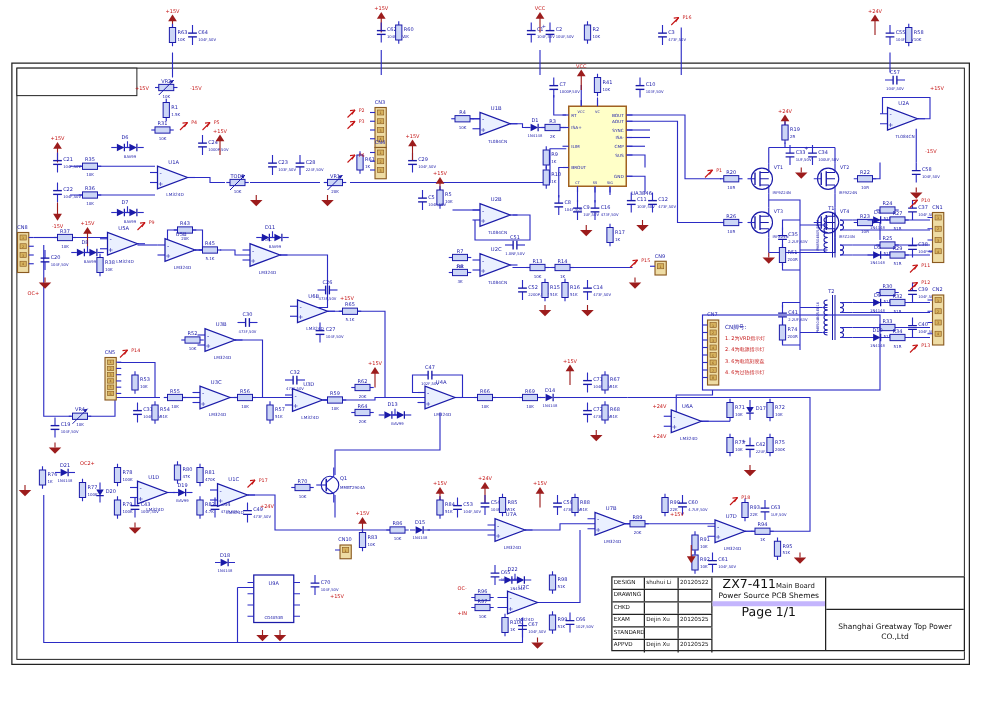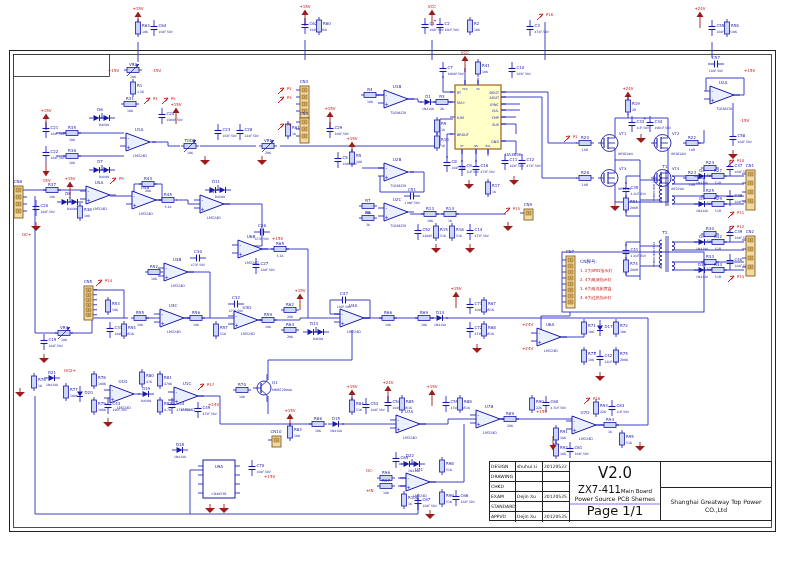--- a/index.html
+++ b/index.html
@@ -16,21 +16,21 @@
         font-size:4.5px;line-height:9px;padding-left:1px;white-space:nowrap;}
   .tb-lab{width:26px;}
   .tb-name{width:27px;}
   .tb-date{width:27px;border-right:1px solid #222;}
   .tb-center{position:absolute;left:80px;top:0;width:91px;height:100%;box-sizing:border-box;
              border-right:1px solid #222;text-align:center;}
   .tb-version{font-size:15px;line-height:22px;height:22px;}
   .tb-board{font-size:10px;line-height:11px;height:11px;white-space:nowrap;}
   .tb-board small{font-size:5.5px;}
   .tb-sub{font-size:6px;line-height:8px;height:8px;white-space:nowrap;}
-  .tb-page{font-size:13px;line-height:12px;height:12px;border-top:2px solid #c4b5fd;box-sizing:border-box;}
+  .tb-page{font-size:10px;line-height:12px;height:12px;border-top:4px solid #c4b5fd;box-sizing:border-box;}
   .tb-right{position:absolute;left:171px;top:0;right:0;height:100%;}
   .tb-right-top{height:26px;border-bottom:1px solid #222;box-sizing:border-box;}
   .tb-company{font-size:6px;line-height:8px;padding:10px 2px 0 2px;text-align:center;}
 </style>
 </head>
 <body>
 
 <div id="stage">
   <svg id="schem" width="793" height="561" viewBox="0 0 793 561">
     <g>
@@ -2147,21 +2147,20 @@
           <div class="tb-c tb-name"></div>
           <div class="tb-c tb-date"></div>
         </div>
       <div class="tb-row">
           <div class="tb-c tb-lab">APPVD</div>
           <div class="tb-c tb-name">Dejin Xu</div>
           <div class="tb-c tb-date">20120525</div>
         </div>
     </div>
     <div class="tb-center">
-      <div class="tb-version">V2.0</div>
       <div class="tb-board"><span>ZX7-411</span><small>Main Board</small></div>
       <div class="tb-sub">Power Source PCB Shemes</div>
       <div class="tb-page">Page 1/1</div>
     </div>
     <div class="tb-right">
       <div class="tb-right-top"></div>
       <div class="tb-company">Shanghai Greatway Top Power CO.,Ltd</div>
     </div>
   </div>
 </div>

